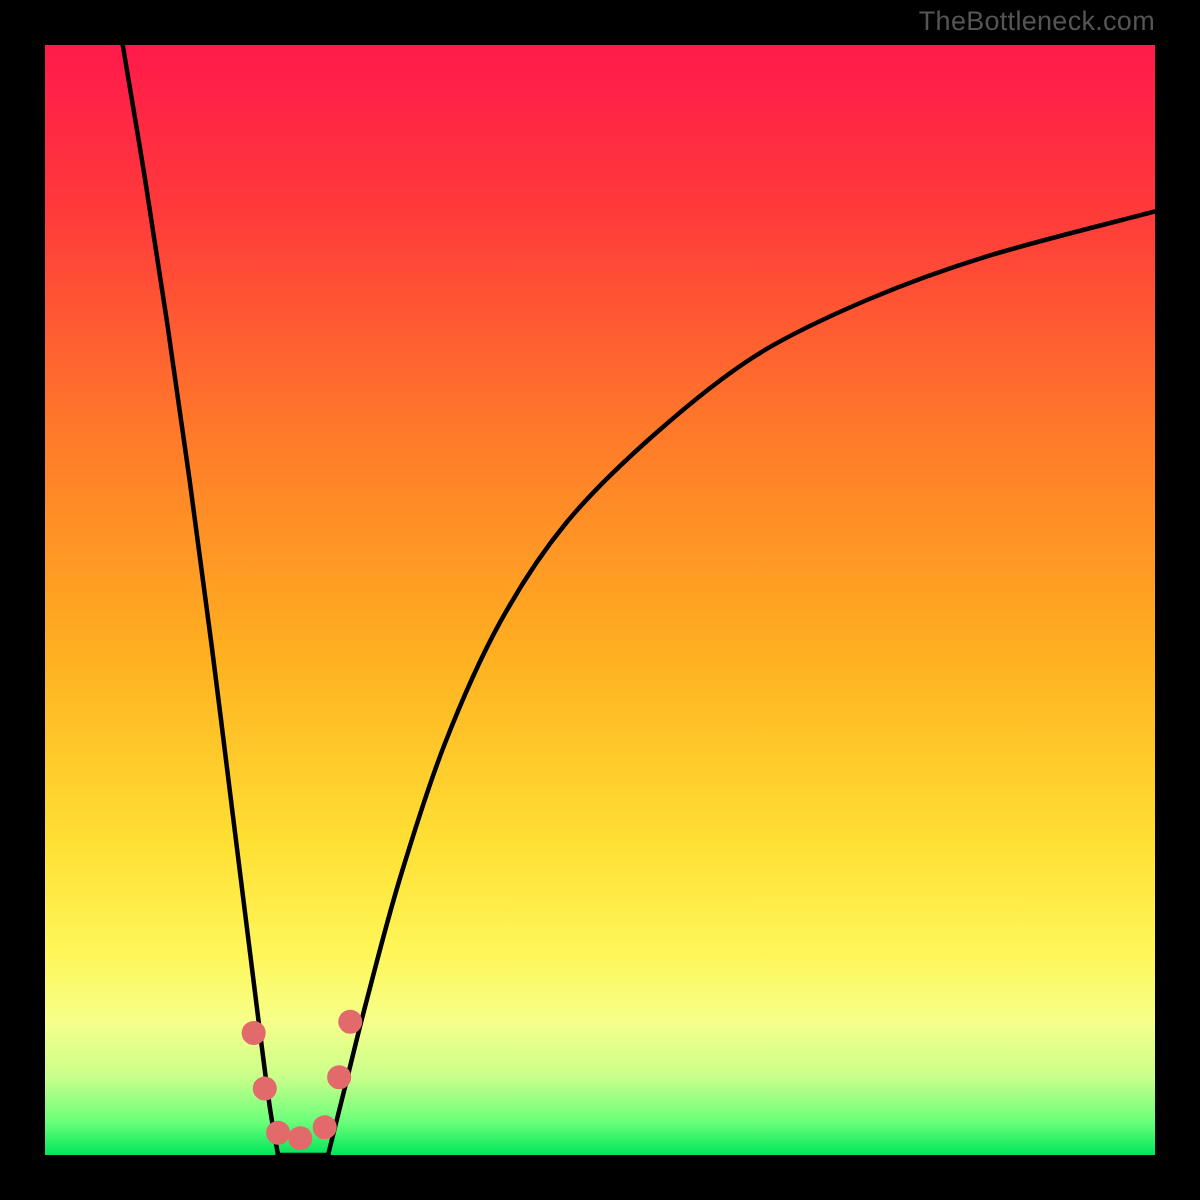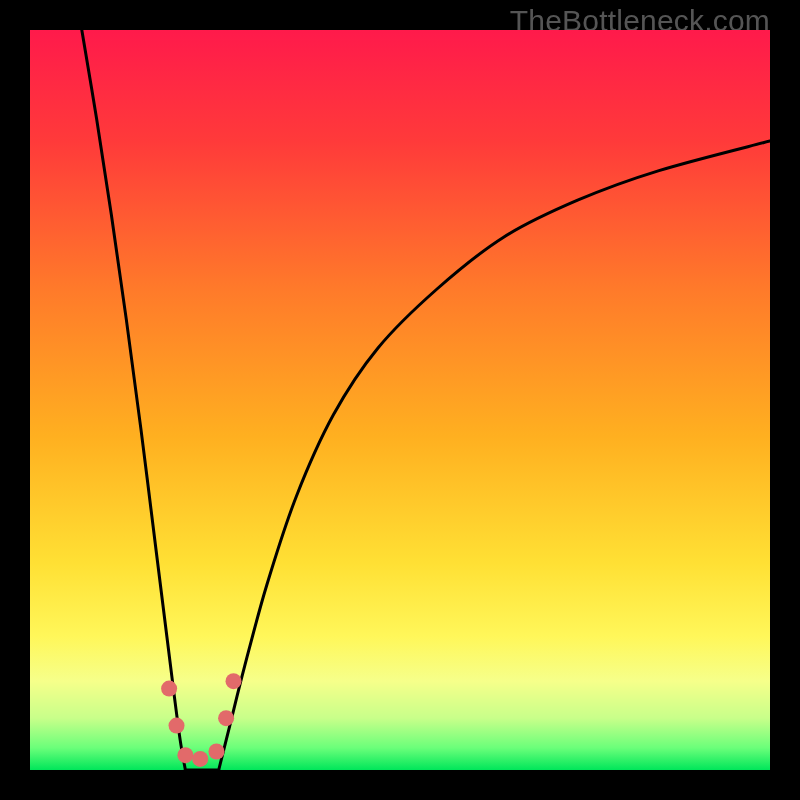--- a/index.html
+++ b/index.html
@@ -24,21 +24,21 @@
     left: 30px;
     width: 740px;
     height: 740px;
     overflow: hidden;
   }
   .watermark {
     position: absolute;
     top: 4px;
     right: 30px;
     color: #555;
-    font-size: 30px;
+    font-size: 18px;
     font-weight: 400;
     letter-spacing: 0.2px;
   }
   svg {
     display: block;
   }
 </style>
 </head>
 <body>
 

